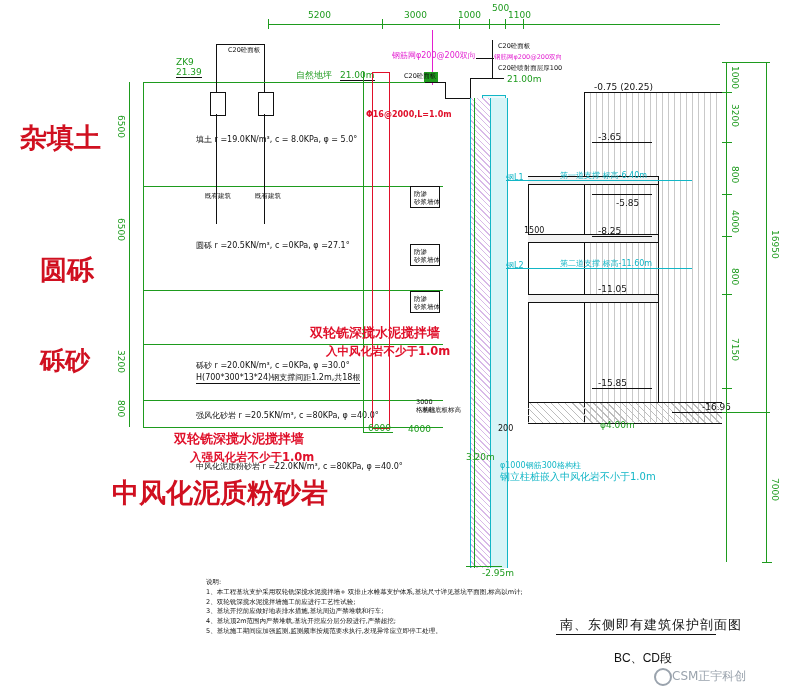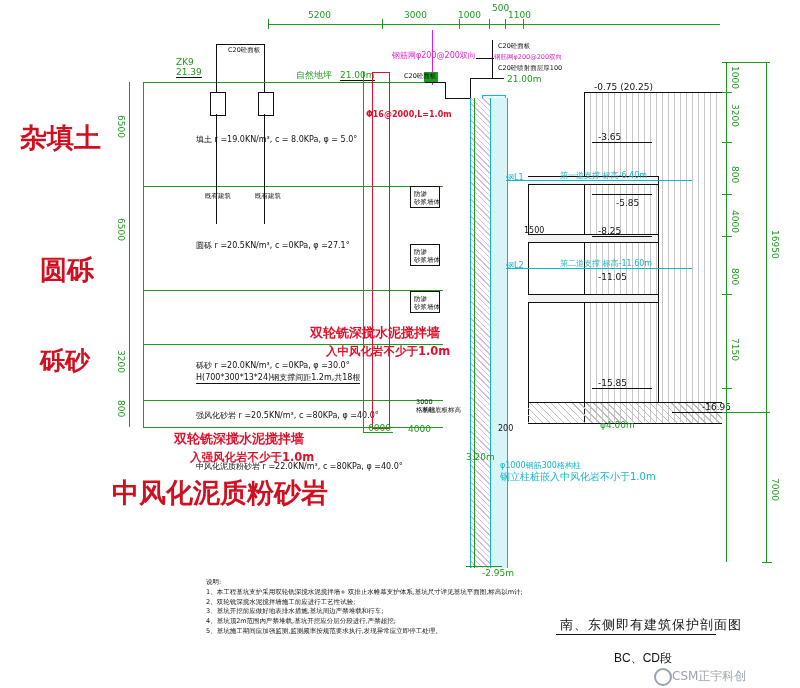--- a/index.html
+++ b/index.html
@@ -197,21 +197,21 @@
 
   <div class="abs blk mid" style="left:598px;top:132px;">-3.65</div>
   <div class="ln abs" style="left:592px;top:142px;width:60px;height:1px;"></div>
 
   <div class="abs blk mid" style="left:616px;top:184px;margin-top:14px;">-5.85</div>
   <div class="ln abs" style="left:592px;top:194px;width:60px;height:1px;"></div>
 
   <div class="abs blk mid" style="left:598px;top:226px;">-8.25</div>
   <div class="ln abs" style="left:592px;top:236px;width:60px;height:1px;"></div>
 
-  <div class="abs blk mid" style="left:598px;top:272px;">-11.05</div>
+  <div class="abs blk mid" style="left:598px;top:284px;">-11.05</div>
   <div class="ln abs" style="left:592px;top:294px;width:60px;height:1px;"></div>
 
   <div class="abs blk mid" style="left:598px;top:378px;">-15.85</div>
   <div class="ln abs" style="left:592px;top:388px;width:60px;height:1px;"></div>
 
   <div class="abs blk mid" style="left:678px;top:402px;margin-left:24px;">-16.95</div>
   <div class="ln abs" style="left:672px;top:412px;width:60px;height:1px;"></div>
 
   <div class="abs blk tiny" style="left:422px;top:406px;">基础底板标高</div>
   <div class="abs dim" style="left:600px;top:420px;">φ4.00m</div>

